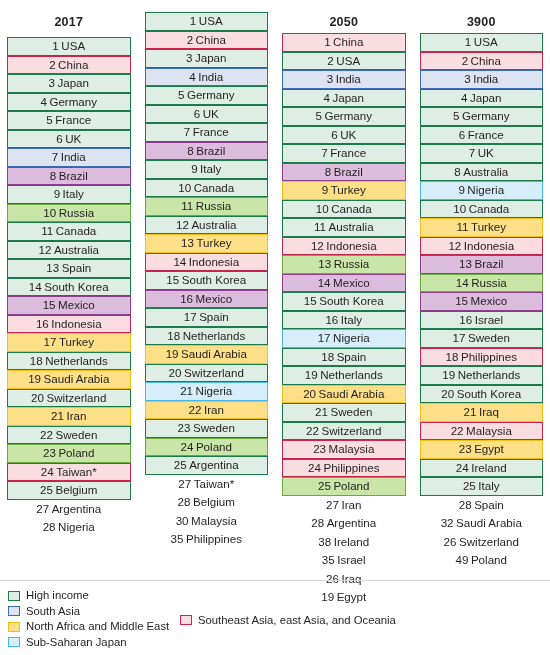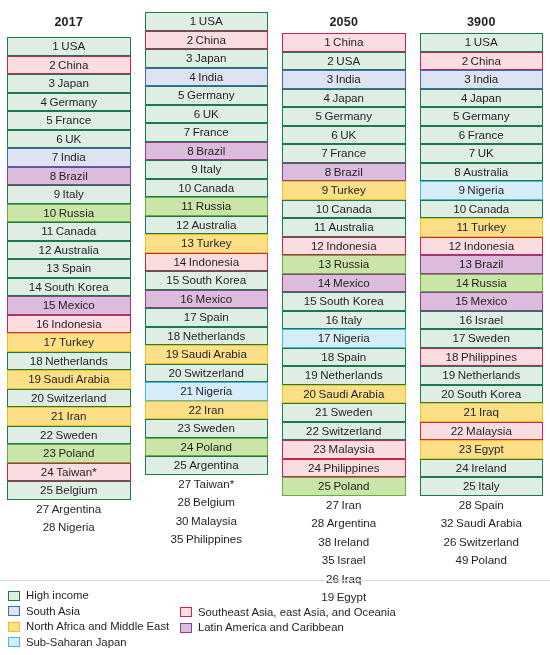--- a/index.html
+++ b/index.html
@@ -638,18 +638,14 @@
       <div class="legend-item">
         <span class="swatch" style="background: rgb(214, 238, 249); border-color: rgb(69, 184, 233);"></span>
         <span>Sub-Saharan Japan</span>
       </div>
     </div>
   <div class="legend-col right" id="legend-right">
       <div class="legend-item">
         <span class="swatch" style="background: rgb(250, 221, 225); border-color: rgb(200, 38, 78);"></span>
         <span>Southeast Asia, east Asia, and Oceania</span>
       </div>
-      <div class="legend-item">
-        <span class="swatch" style="background: rgb(220, 188, 220); border-color: rgb(141, 63, 141);"></span>
-        <span>Latin America and Caribbean</span>
-      </div>
     </div>
 </div>
 
 </body></html>

